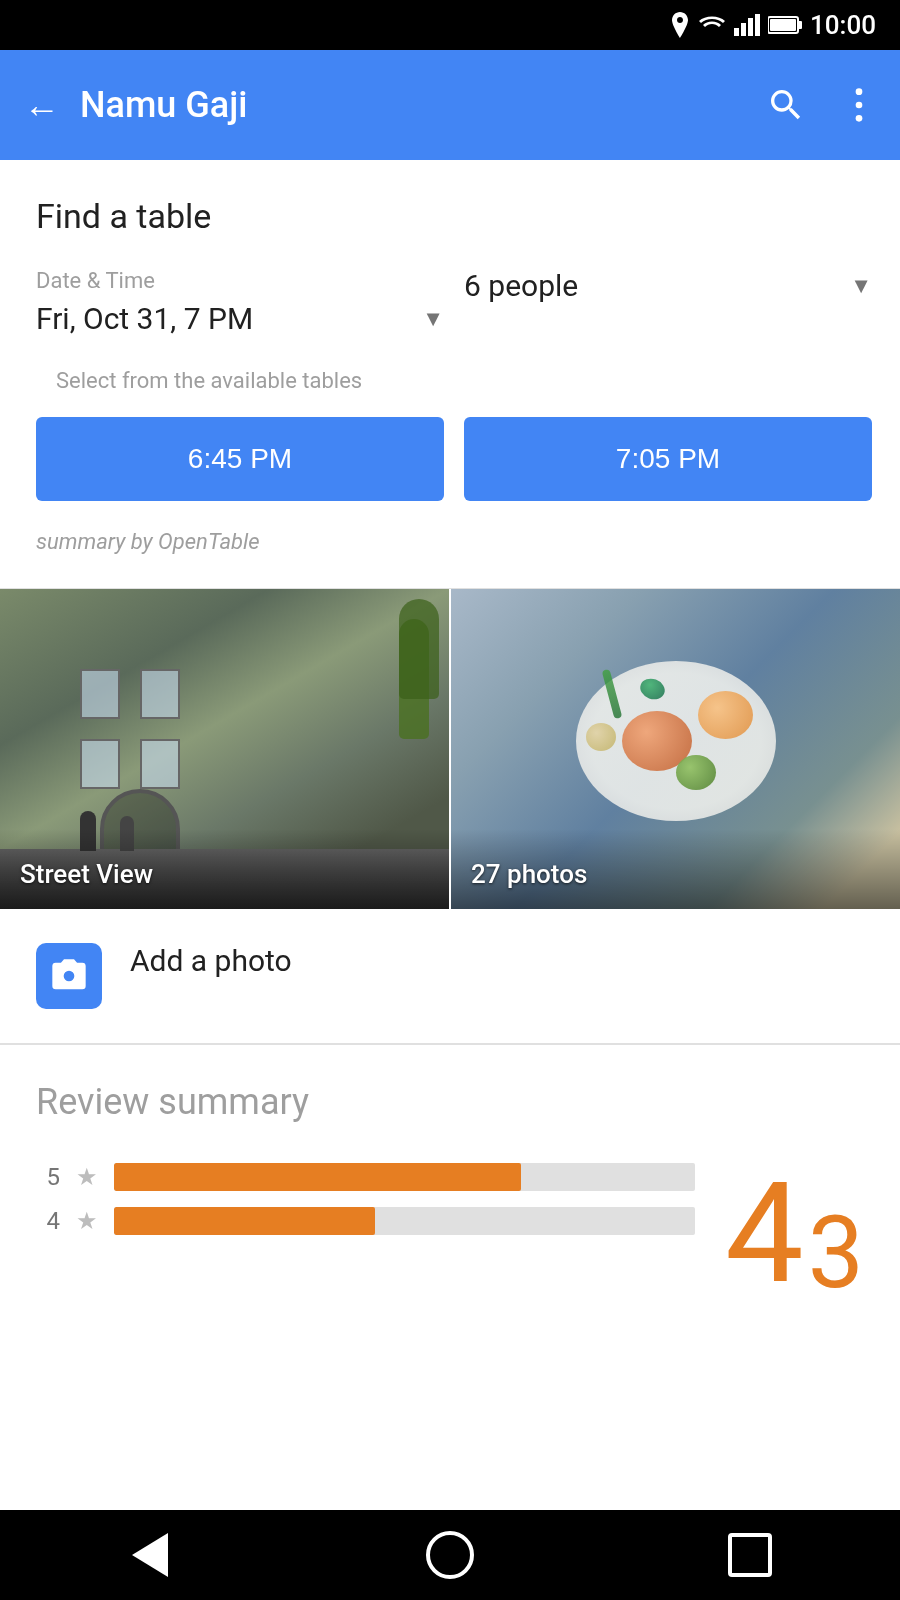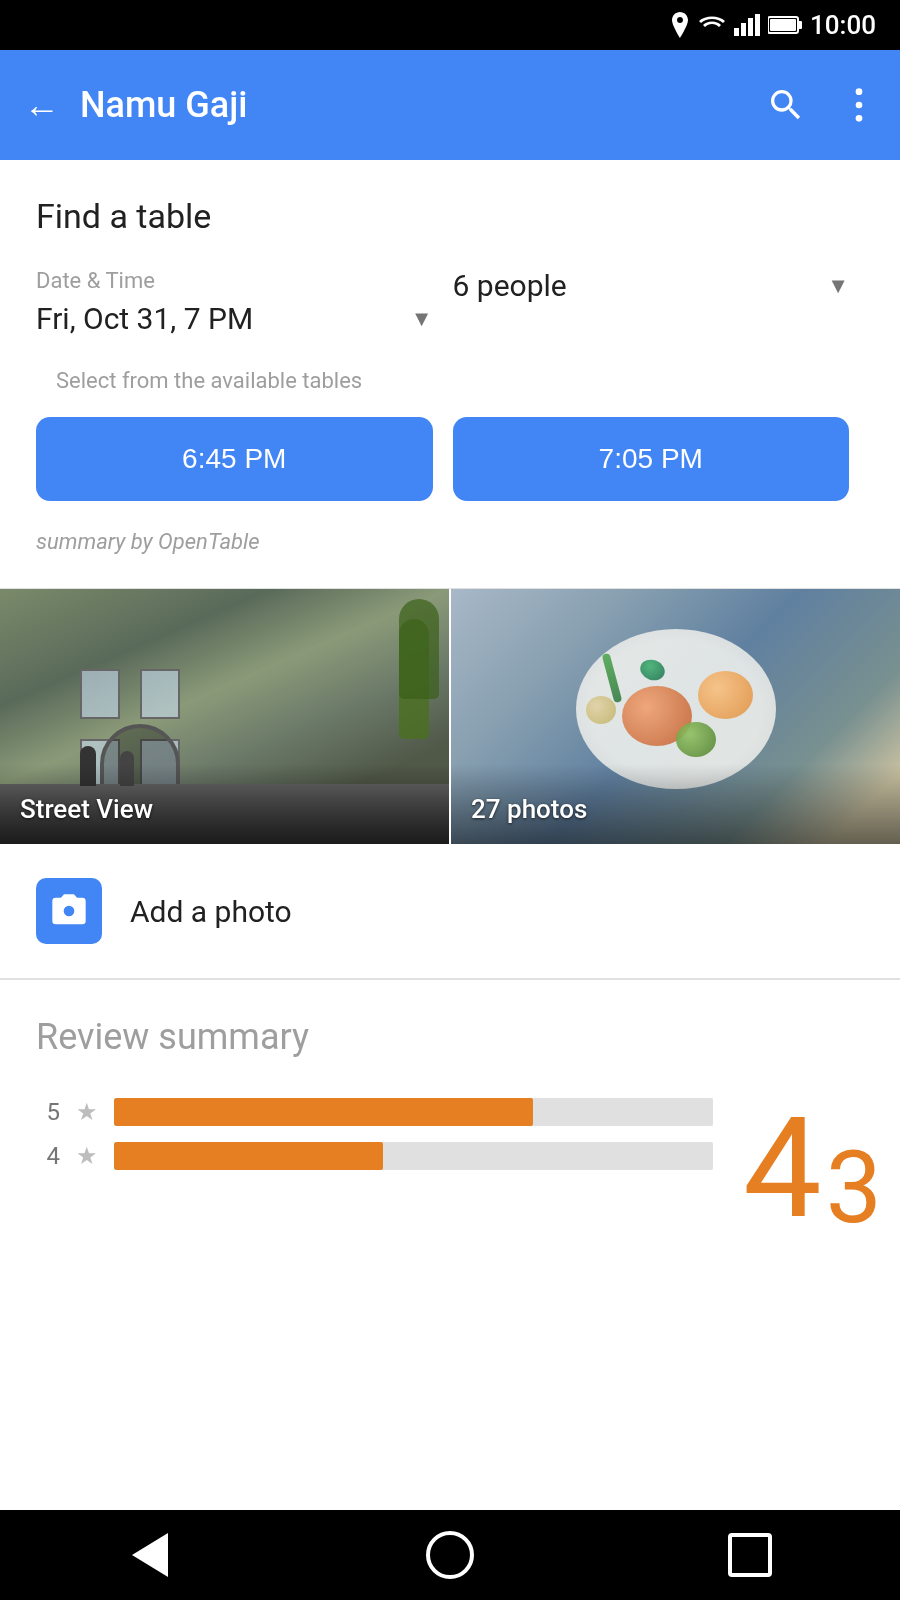--- a/index.html
+++ b/index.html
@@ -55,21 +55,21 @@
       flex: 1;
     }
 
     
     .content {
       background: #fff;
     }
 
     
     .find-table {
-      padding: 36px 51px 24px 36px;
+      padding: 36px 28px 24px 36px;
     }
     .find-table-title {
       font-size: 34px;
       color: #212121;
       font-weight: 400;
       margin-bottom: 32px;
     }
 
     .form-row {
       display: flex;
@@ -111,21 +111,21 @@
     .time-buttons {
       display: flex;
       gap: 20px;
       margin-bottom: 28px;
     }
     .time-btn {
       flex: 1;
       background: #4285f4;
       color: #fff;
       border: none;
-      border-radius: 14px;
+      border-radius: 6px;
       padding: 26px 10px;
       font-size: 28px;
       font-weight: 500;
       cursor: pointer;
       text-align: center;
     }
 
     .powered-by {
       font-size: 22px;
       color: #9e9e9e;
@@ -136,21 +136,21 @@
     
     .divider {
       height: 1px;
       background: #e0e0e0;
       margin: 0;
     }
 
     
     .photo-gallery {
       display: flex;
-      height: 255px;
+      height: 320px;
     }
     .photo-item {
       flex: 1;
       position: relative;
       overflow: hidden;
     }
     .photo-item:first-child {
       border-right: 2px solid #fff;
     }
     .photo-bg-street {
@@ -202,21 +202,21 @@
       left: 20px;
       color: #fff;
       font-size: 26px;
       font-weight: 500;
       text-shadow: 0 1px 3px rgba(0,0,0,0.7);
     }
 
     
     .add-photo-row {
       display: flex;
-      align-items: center;
+      align-items: flex-start;
       padding: 34px 36px;
       gap: 28px;
     }
     .camera-icon-wrap {
       width: 66px;
       height: 66px;
       background: #4285f4;
       border-radius: 10px;
       display: flex;
       align-items: center;
@@ -228,21 +228,21 @@
       height: 40px;
       fill: #fff;
     }
     .add-photo-label {
       font-size: 30px;
       color: #212121;
     }
 
     
     .review-section {
-      padding: 36px 18px 40px 36px;
+      padding: 36px 36px 40px 36px;
       border-top: 1px solid #e0e0e0;
     }
     .review-title {
       font-size: 36px;
       color: #9e9e9e;
       font-weight: 400;
       margin-bottom: 40px;
     }
 
     .rating-container {

